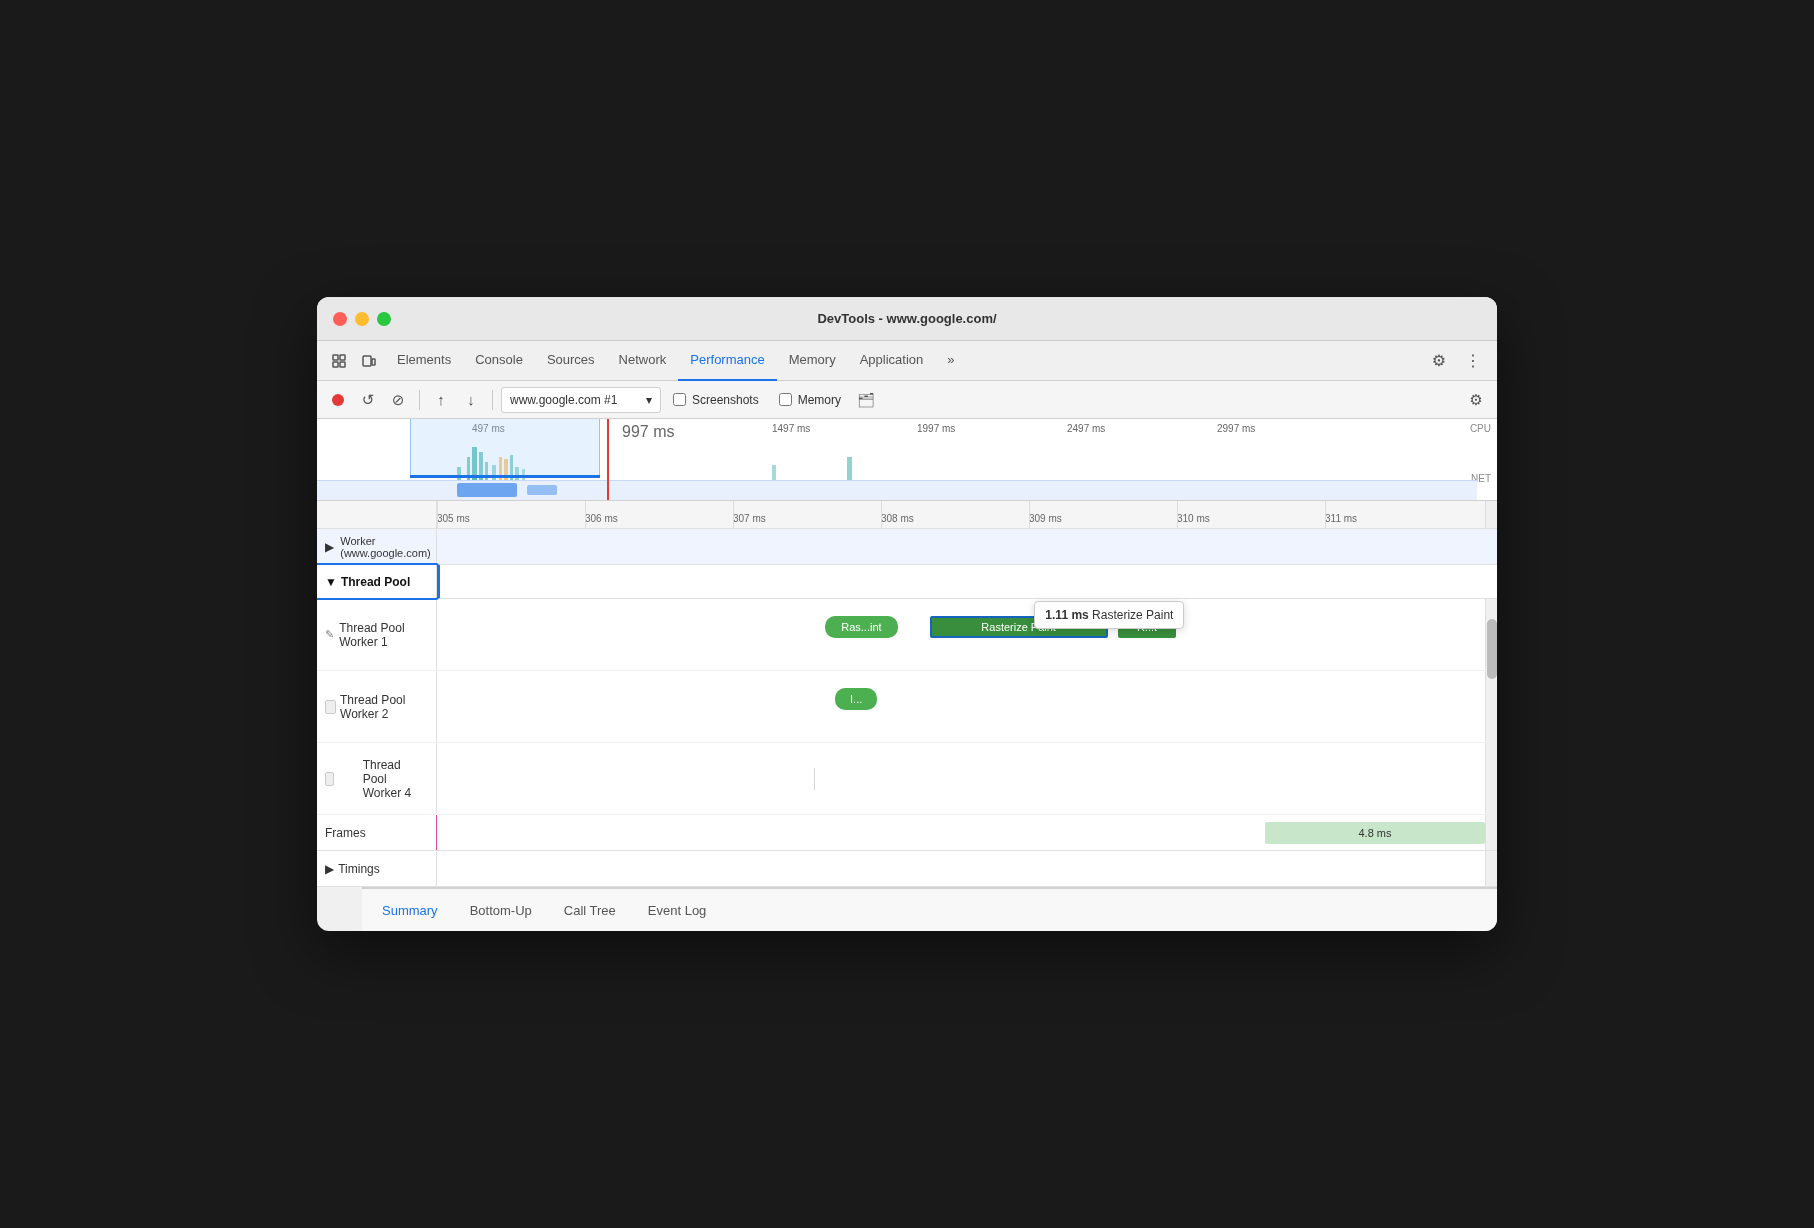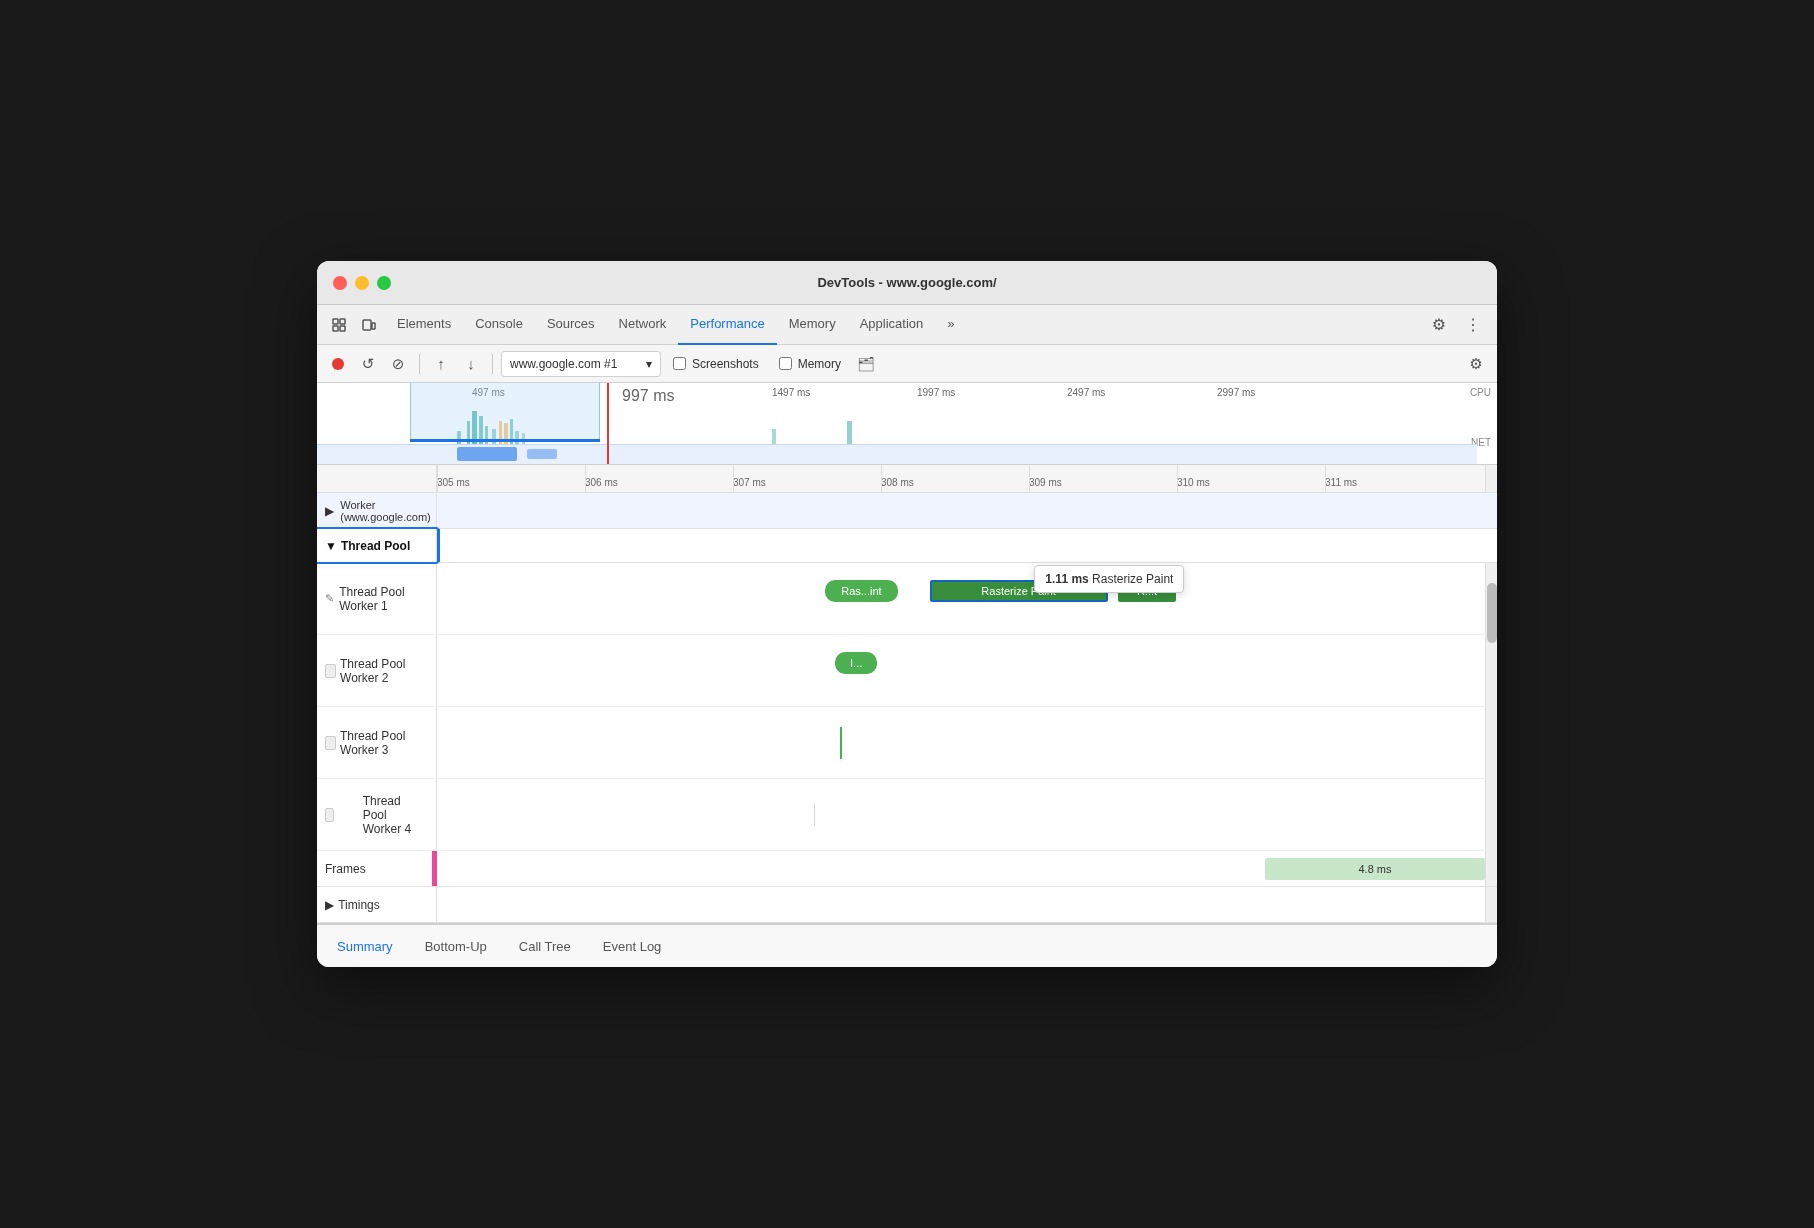--- a/index.html
+++ b/index.html
@@ -203,21 +203,21 @@
       align-items: center;
       height: 36px;
       border-bottom: 1px solid #e0e0e0;
       background: white;
     }
     .frames-label {
       width: 120px;
       font-size: 12px;
       color: #333;
       padding: 0 8px;
-      border-right: 5px solid #ec4899;
+      border-right: 1px solid #ec4899;
       height: 100%;
       display: flex;
       align-items: center;
     }
     .frames-bar {
       position: absolute;
       right: 0;
       top: 50%;
       transform: translateY(-50%);
       height: 22px;
@@ -250,20 +250,21 @@
       gap: 4px;
     }
     
     .bottom-tabs {
       border-top: 2px solid #d0d0d0;
       background: #f8f8f8;
       height: 44px;
       display: flex;
       align-items: center;
       padding: 0 4px;
+      margin-left: 45px;
     }
     .bottom-tab {
       padding: 0 16px;
       height: 44px;
       display: flex;
       align-items: center;
       font-size: 13px;
       color: #555;
       cursor: pointer;
       border-bottom: 2px solid transparent;
@@ -552,31 +553,20 @@
         <span>Thread Pool Worker 2</span>
       </div>
       <div style="flex:1; height:100%; position:relative;">
         <div class="event-bar event-green" style="left:38%; width:4%; top:28px; height:22px;">
           <span>I...</span>
         </div>
       </div>
       <div style="width:12px; background:#f0f0f0; border-left:1px solid #ddd; height:100%;"></div>
     </div>
 
-    <div style="display:flex; align-items:center; height:72px; border-bottom:1px solid #f0f0f0; background:white;">
-      <div style="width:120px; font-size:12px; color:#333; padding:0 8px; border-right:1px solid #e0e0e0; height:100%; display:flex; align-items:center;">
-        <span style="display:inline-block; width:14px; height:14px; background:#eee; border:1px solid #ccc; border-radius:2px; margin-right:4px;"></span>
-        <span>Thread Pool Worker 3</span>
-      </div>
-      <div style="flex:1; height:100%; position:relative;">
-
-        <div style="position:absolute; left:38.5%; top:20px; width:2px; height:32px; background:#4caf50;"></div>
-      </div>
-      <div style="width:12px; background:#f0f0f0; border-left:1px solid #ddd; height:100%;"></div>
-    </div>
 
     <div style="display:flex; align-items:center; height:72px; border-bottom:1px solid #f0f0f0; background:white;">
       <div style="width:120px; font-size:12px; color:#333; padding:0 8px; border-right:1px solid #e0e0e0; height:100%; display:flex; align-items:center;gap:25px;">
         <span style="display:inline-block; width:14px; height:14px; background:#eee; border:1px solid #ccc; border-radius:2px; margin-right:4px;"></span>
         <span>Thread Pool Worker 4</span>
       </div>
       <div style="flex:1; height:100%; position:relative;">
 
         <div style="position:absolute; left:36%; top:25px; width:1px; height:22px; background:#999; opacity:0.4;"></div>
       </div>

